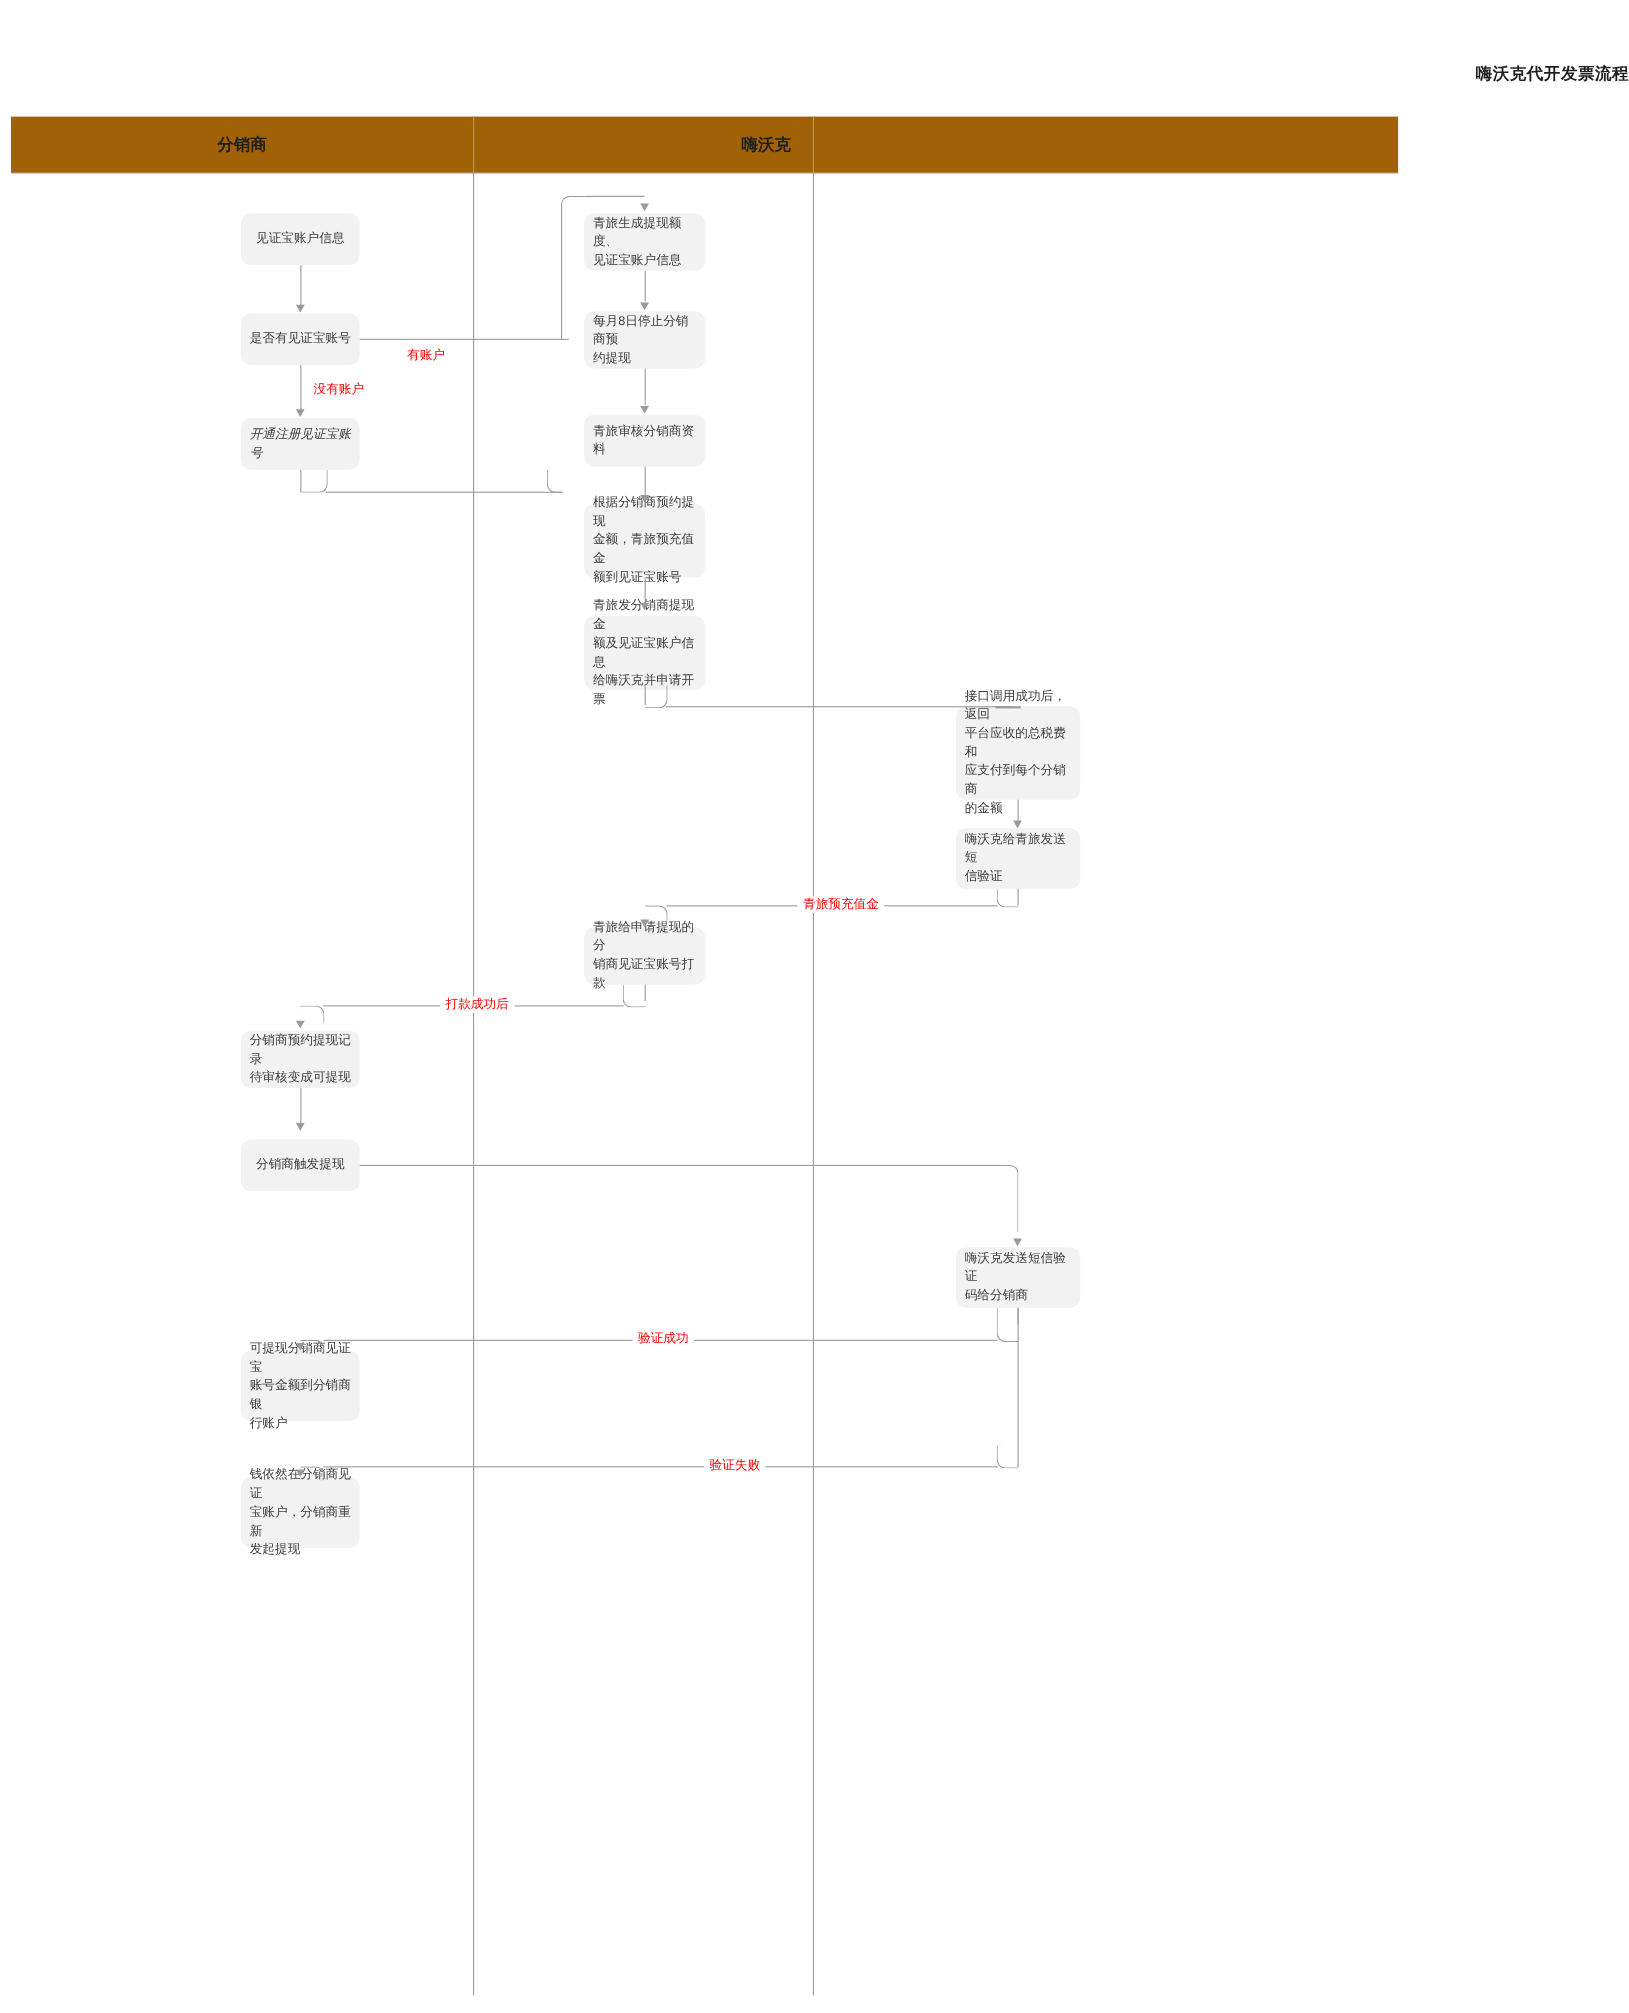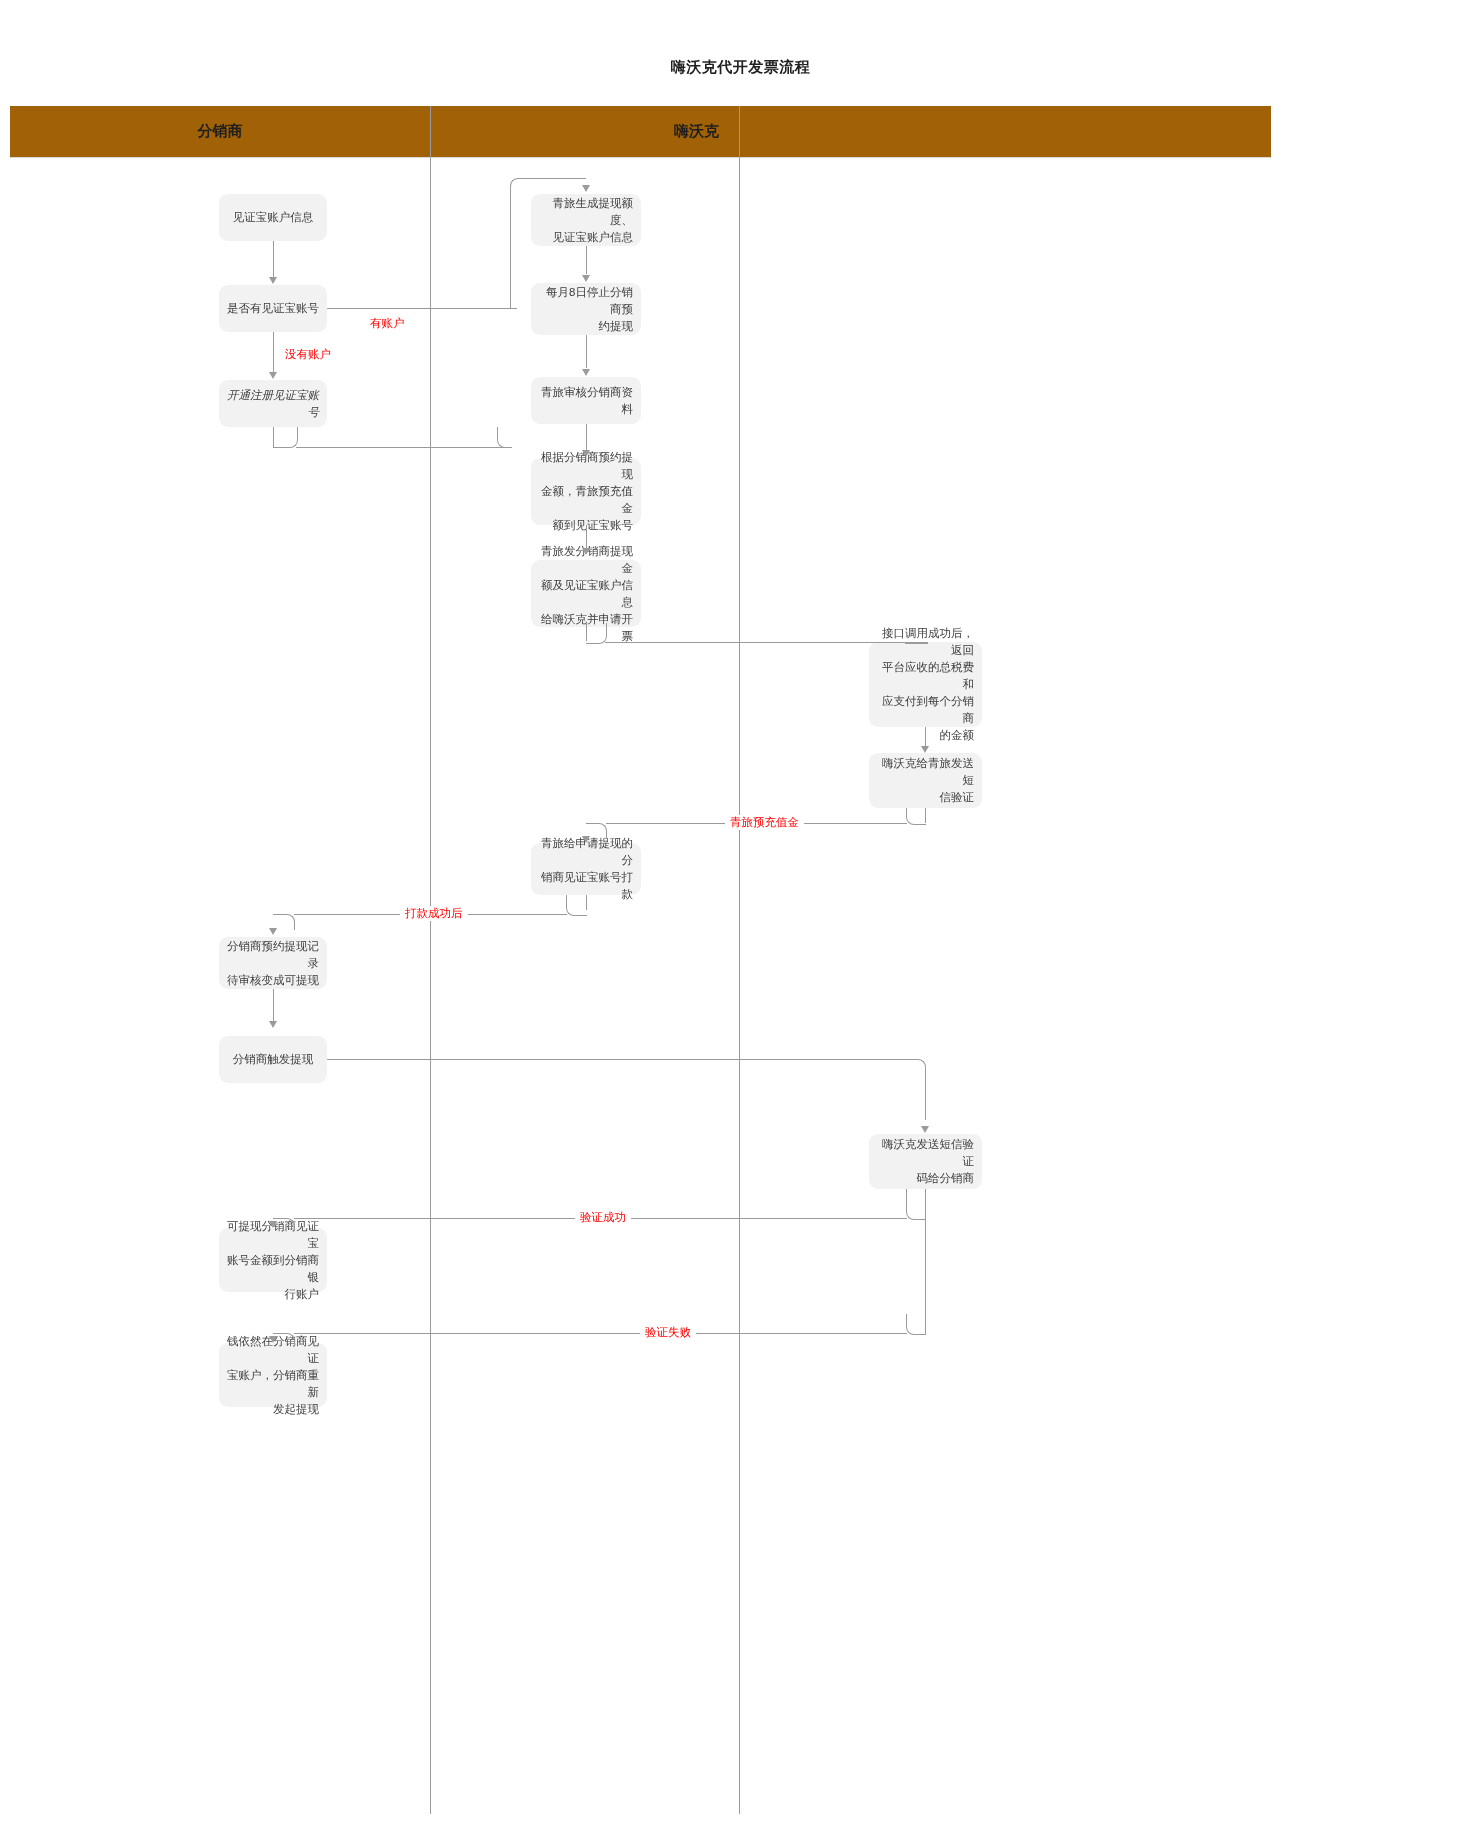--- a/index.html
+++ b/index.html
@@ -6,21 +6,21 @@
   body{
     width:1481px;height:1830px;
     background:#ffffff;
     font-family:"Liberation Sans","DejaVu Sans",sans-serif;
     position:relative;
     overflow:hidden;
   }
   #title{
     position:absolute;
     left:0;top:58px;width:1481px;
-    text-align:center;
+    text-align:right;
     font-size:15px;
     font-weight:bold;
     color:#1f1f1f;
     letter-spacing:.5px;
   }
   #swim-header{
     position:absolute;
     left:10px;top:106px;
     width:1261px;height:51px;
     background:#a16207;
@@ -48,21 +48,21 @@
   .node{
     position:absolute;
     background:#f2f2f2;
     border-radius:9px;
     color:#3c3c3c;
     font-size:11.5px;
     line-height:17px;
     display:flex;
     align-items:center;
     justify-content:center;
-    text-align:right;
+    text-align:left;
     box-sizing:border-box;
     padding:6px 8px;
     white-space:pre-line;
   }
   .edge{
     position:absolute;
     background:#9a9a9a;
   }
   .edge.h{height:1px;}
   .edge.v{width:1px;}

